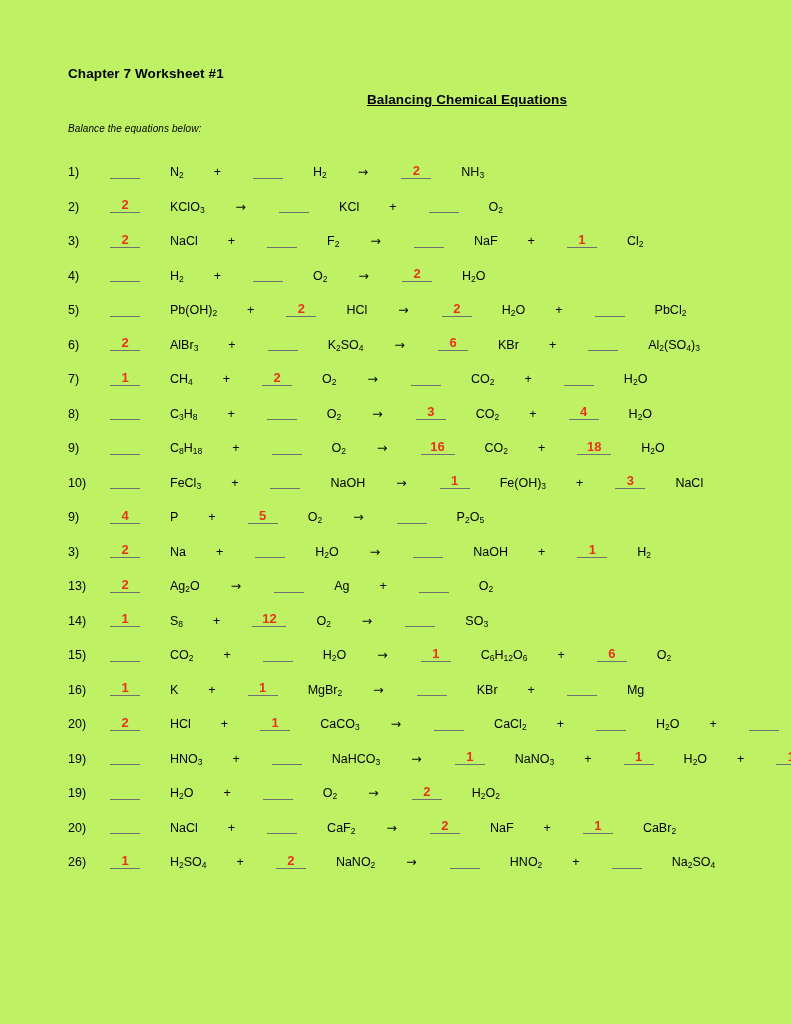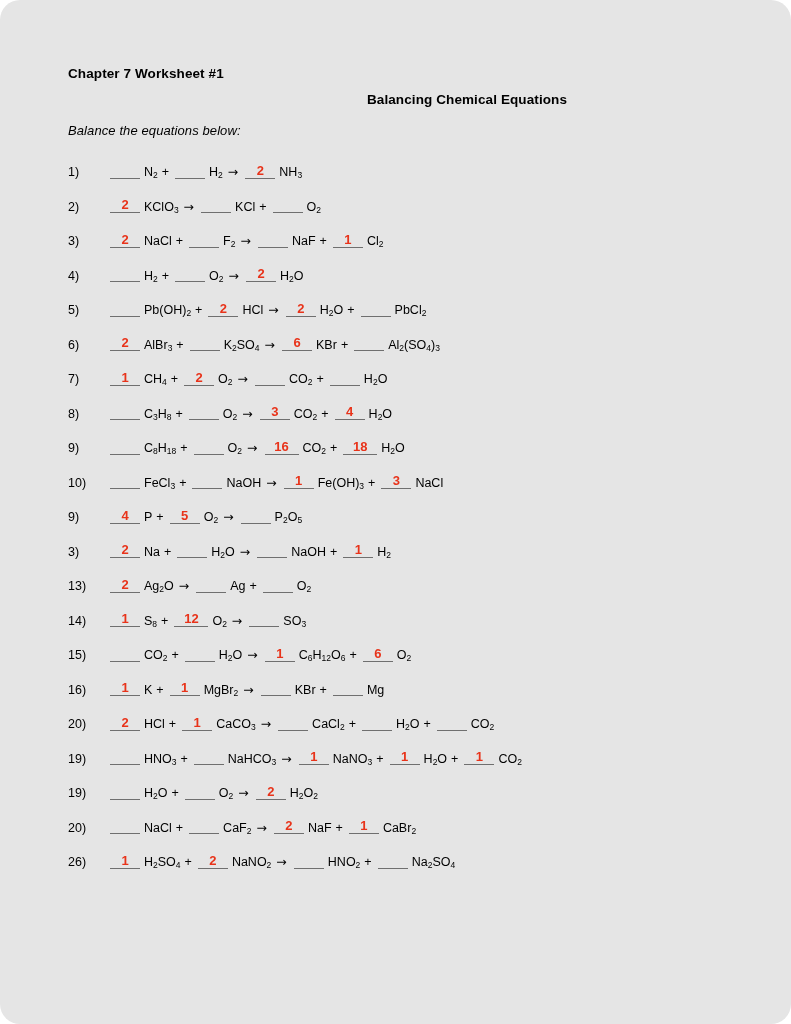--- a/index.html
+++ b/index.html
@@ -13,48 +13,48 @@
     font-family: "Liberation Sans", sans-serif;
     color: #000000;
     position: relative;
     overflow: hidden;
   }
   .page {
     position: absolute;
     left: 0; top: 0;
     width: 791px;
     height: 1024px;
-    background: #e5e5e5;
-    border-radius: 20px;
+    background: #bef264;
   }
   .header {
     position: absolute;
     left: 68px;
     top: 67px;
     width: 660px;
   }
   .doc-title {
     font-size: 13.5px;
     font-weight: bold;
     letter-spacing: 0.1px;
     line-height: 1.1;
   }
   .worksheet-title {
     margin-top: 10px;
     font-size: 13.5px;
     font-weight: bold;
+    text-decoration: underline;
     text-align: center;
     padding-left: 138px;
     letter-spacing: 0.1px;
   }
   .instruction {
     position: absolute;
     left: 68px;
     top: 123px;
-    font-size: 13px;
+    font-size: 10px;
     font-style: italic;
     letter-spacing: 0.1px;
   }
   .equations {
     position: absolute;
     left: 68px;
     top: 152px;
     width: 700px;
   }
   .eq-row {
@@ -69,20 +69,21 @@
     flex: 0 0 40px;
     font-size: 12.5px;
     line-height: 1;
     padding-bottom: 8px;
   }
   .eq-body {
     display: flex;
     align-items: flex-end;
     line-height: 1;
     padding-bottom: 8px;
+    gap: 26px;
   }
   
   .slot {
     position: relative;
     display: inline-block;
     width: 30px;
     height: 15px;
     border-bottom: 1.3px solid #6f6f6f;
     margin: 0 3px 0 2px;
     vertical-align: bottom;

